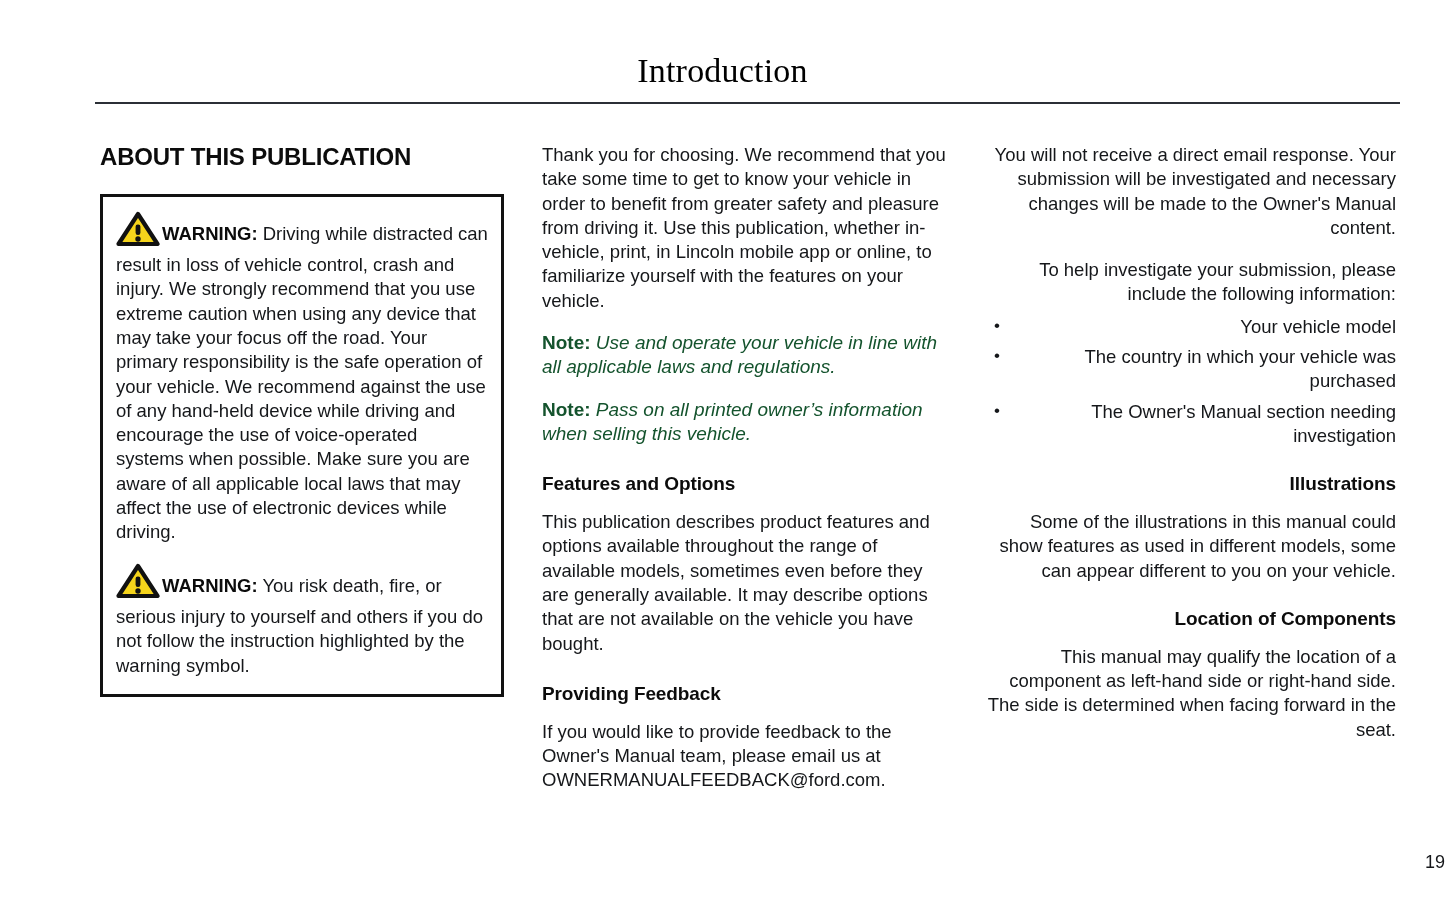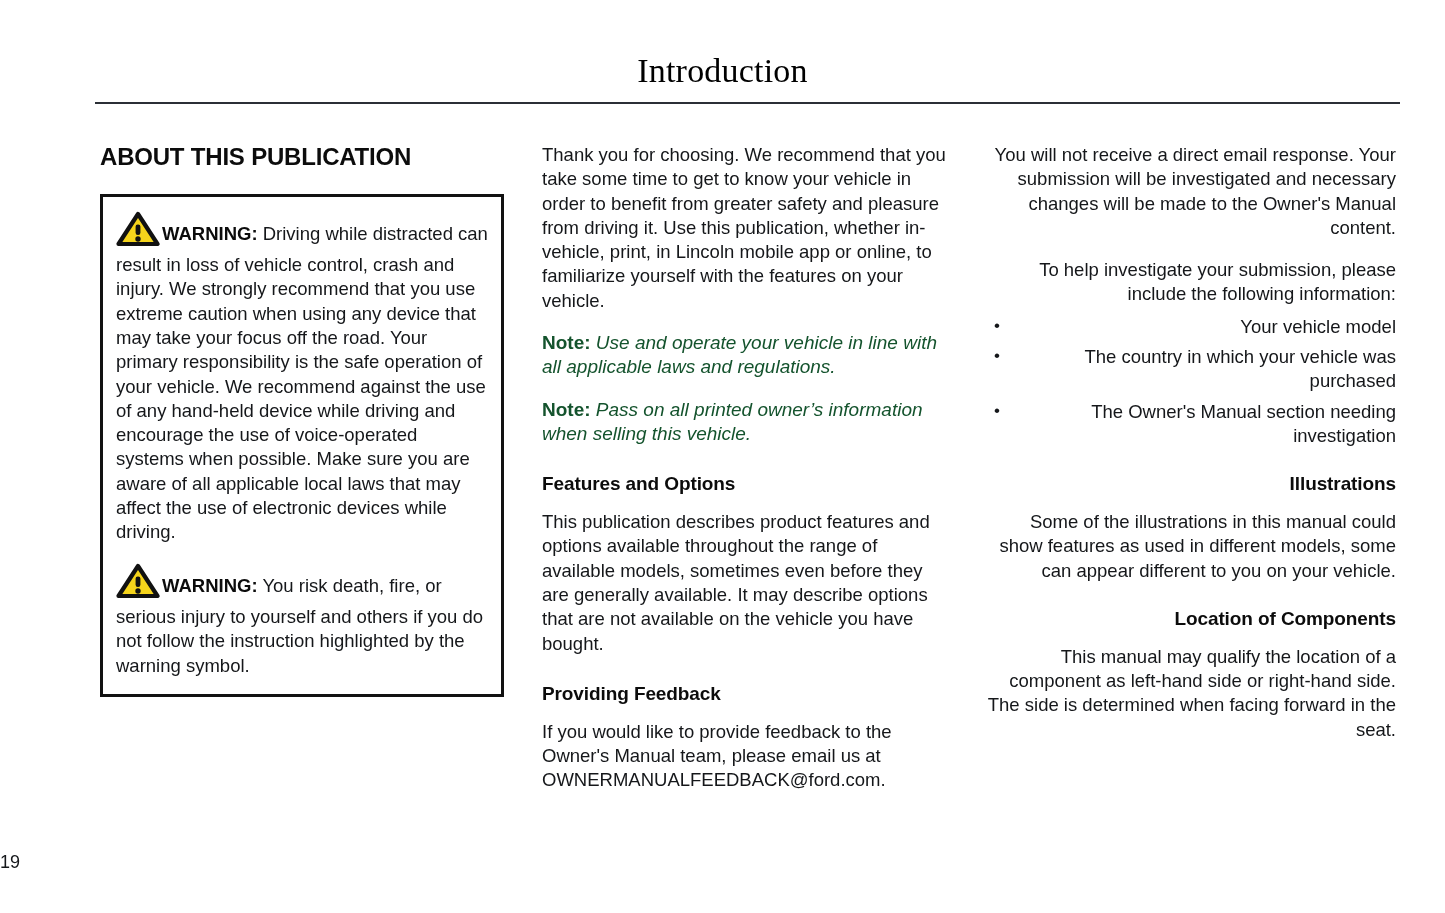--- a/index.html
+++ b/index.html
@@ -139,21 +139,21 @@
     font-size: 17px;
     color: #15171a;
   }
 
   
   .page-number {
     position: absolute;
     left: 0;
     top: 852px;
     width: 1445px;
-    text-align: left;
+    text-align: right;
     font-size: 18px;
     color: #15171a;
   }
 </style>
 </head>
 <body>
 
 <div class="page">
 
   <div class="page-title">Introduction</div>

